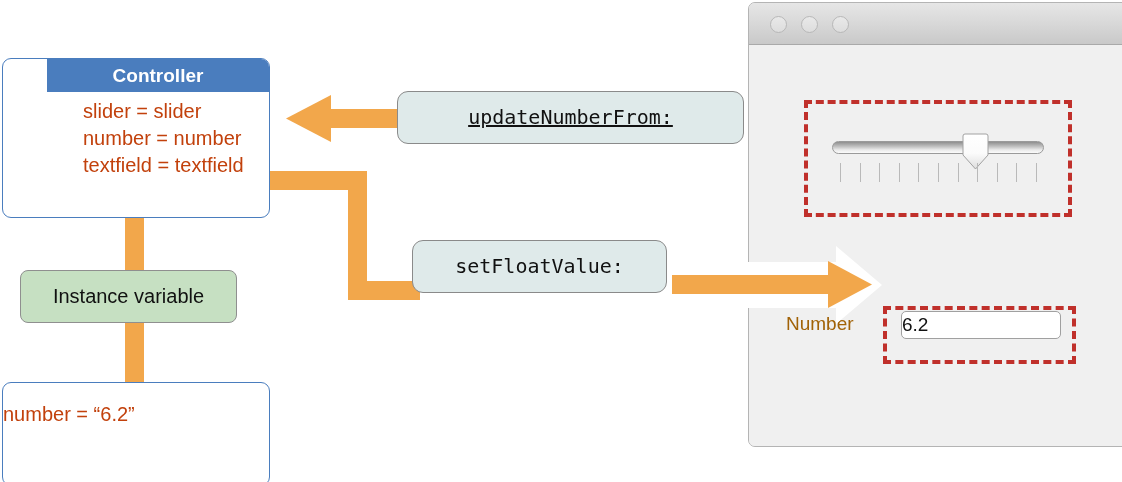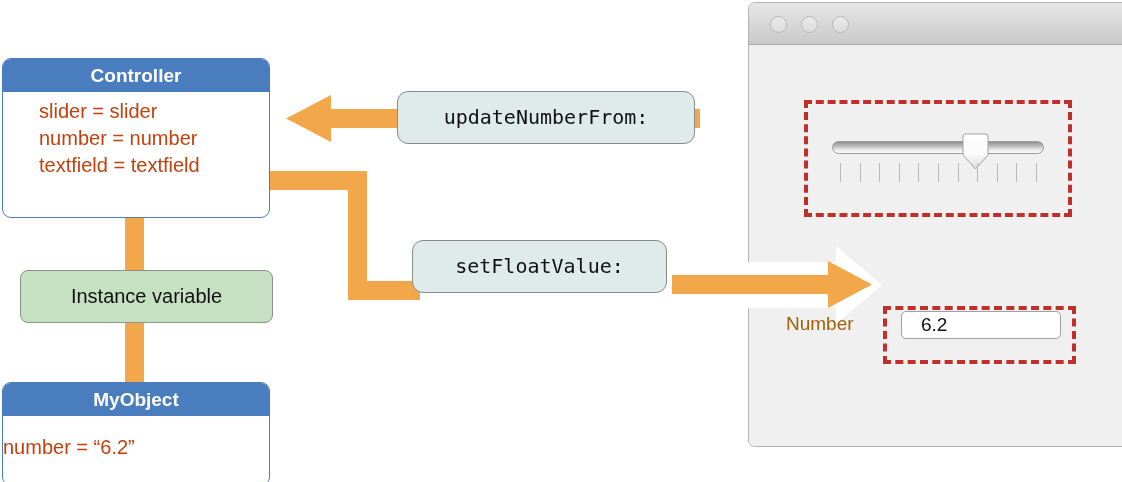--- a/index.html
+++ b/index.html
@@ -118,21 +118,21 @@
     top: 311px;
     width: 160px;
     height: 28px;
     background: #ffffff;
     border: 1px solid #a0a0a0;
     border-radius: 5px;
     box-sizing: border-box;
     font-size: 19px;
     color: #111111;
     line-height: 26px;
-    padding-left: 19px;
+    padding-left: 0;
   }
 
   
   .wires {
     position: absolute;
     left: 0; top: 0;
     width: 1122px;
     height: 482px;
     pointer-events: none;
   }
@@ -156,36 +156,36 @@
     height: 33px;
   }
   .class-body {
     padding: 6px 0 6px 36px;
     font-size: 20px;
     color: #c2410c;
     line-height: 27px;
   }
   .class-body div { white-space: nowrap; }
 
-  #box-controller { left: 2px; top: 58px; width: 268px; height: 160px; }
+  #box-controller { left: 2px; top: 58px; width: 268px; height: 160px; padding-left: 44px; }
   #box-myobject   { left: 2px; top: 382px; width: 268px; height: 104px; }
   #box-myobject .class-body {
     padding-left: 0;
     text-align: left;
     font-size: 20px;
     line-height: 30px;
     padding-top: 16px;
   }
 
   
   #instance-var {
     position: absolute;
     left: 20px;
     top: 270px;
-    width: 253px;
+    width: 217px;
     height: 53px;
     background: #c6e0c2;
     border: 1px solid #8f8f8f;
     border-radius: 8px;
     box-sizing: border-box;
     font-size: 20px;
     color: #111111;
     text-align: center;
     line-height: 51px;
   }
@@ -196,21 +196,21 @@
     background: #dfeaea;
     border: 1px solid #8a8a8a;
     border-radius: 11px;
     box-sizing: border-box;
     font-family: "DejaVu Sans Mono", monospace;
     font-size: 20px;
     color: #111111;
     text-align: center;
     white-space: nowrap;
   }
-  #msg-update { left: 397px; top: 91px; width: 298px; height: 53px; line-height: 51px; }
+  #msg-update { left: 397px; top: 91px; width: 347px; height: 53px; line-height: 51px; text-decoration: underline; }
   #msg-setval { left: 412px; top: 240px; width: 255px; height: 53px; line-height: 51px; }
 </style>
 </head>
 <body>
 
 <div id="canvas">
 
   <div class="mac-window">
     <div class="mac-titlebar">
       <span class="traffic-light tl-close"></span>
@@ -272,21 +272,20 @@
     <div class="class-body">
       <div>slider = slider</div>
       <div>number = number</div>
       <div>textfield = textfield</div>
     </div>
   </div>
 
   <div id="instance-var">Instance variable</div>
 
   <div class="class-box" id="box-myobject">
-    <div class="class-header">MyObject</div>
     <div class="class-body">
       <div>number = “6.2”</div>
     </div>
   </div>
 
   <div class="msg-pill" id="msg-update">updateNumberFrom:</div>
   <div class="msg-pill" id="msg-setval">setFloatValue:</div>
 
 </div>
 

